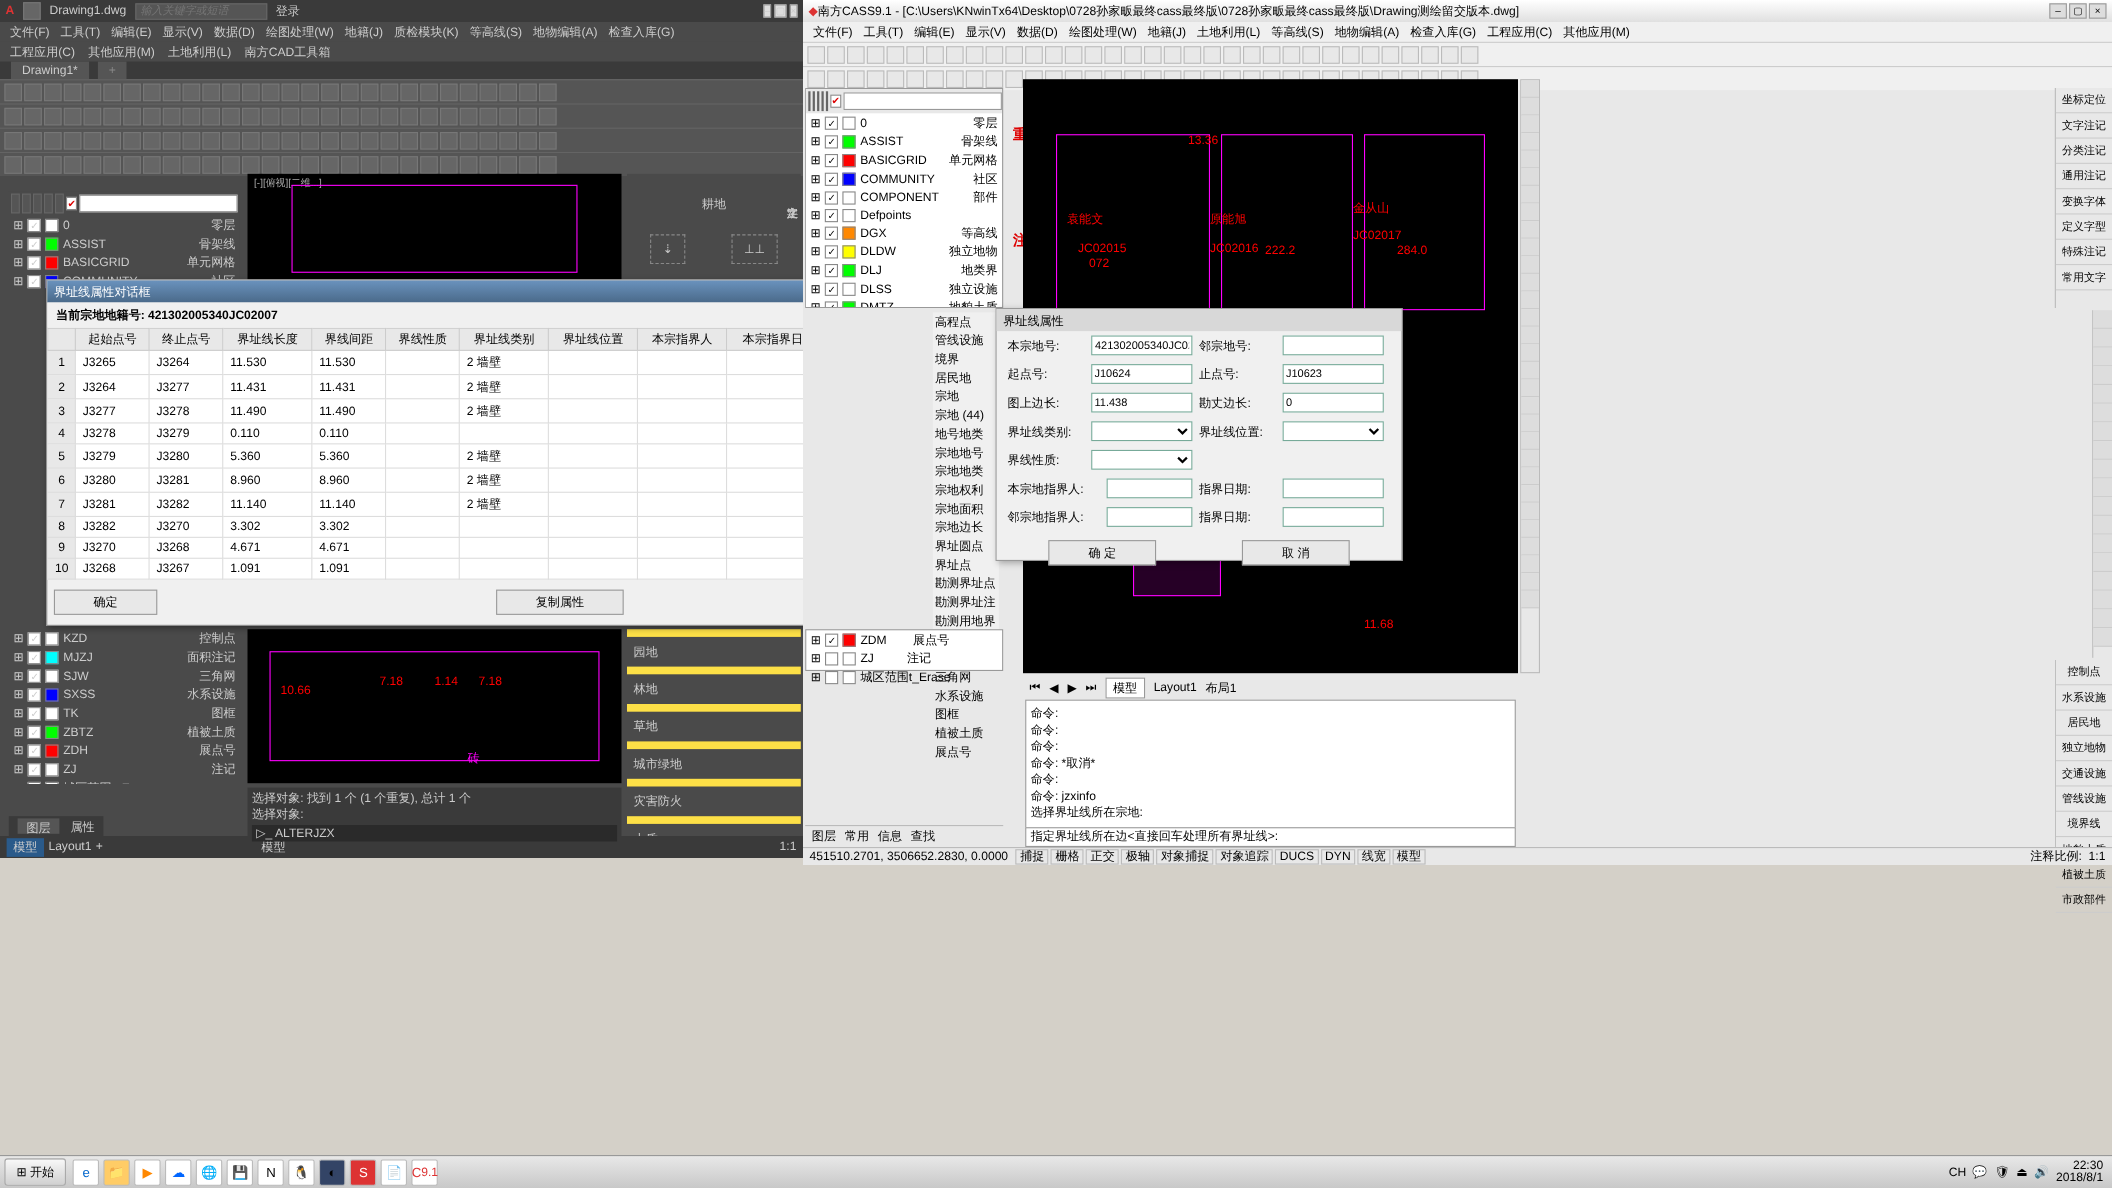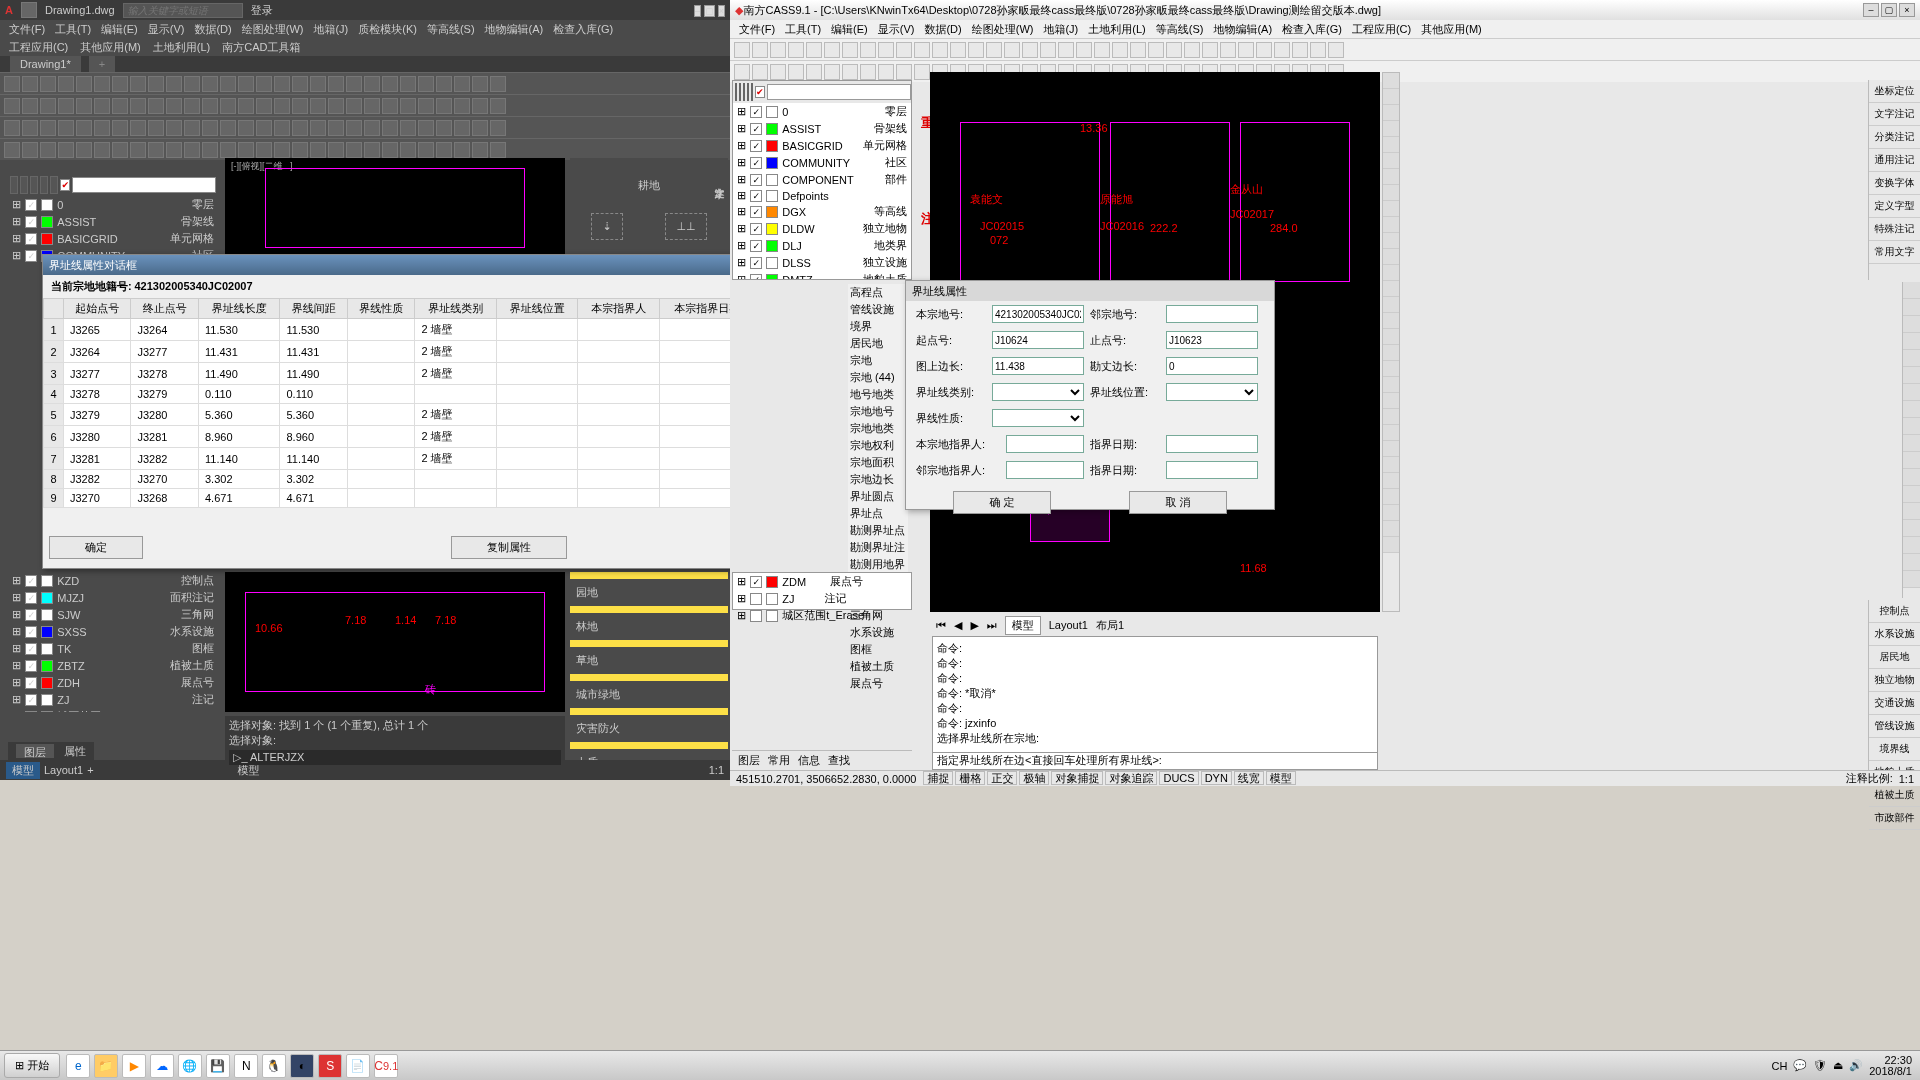--- a/index.html
+++ b/index.html
@@ -535,20 +535,33 @@
             <td>J3268</td>
             <td>4.671</td>
             <td>4.671</td>
             <td></td>
             <td></td>
             <td></td>
             <td></td>
             <td></td>
             <td></td>
           </tr>
+          <tr>
+            <td style="background:#e8e8e8;text-align:center">10</td>
+            <td>J3268</td>
+            <td>J3267</td>
+            <td>1.091</td>
+            <td>1.091</td>
+            <td></td>
+            <td></td>
+            <td></td>
+            <td></td>
+            <td></td>
+            <td></td>
+          </tr>
         </tbody>
     </table>
   </div>
   <div class="dlg-btns">
     <button class="btn">确定</button>
     <button class="btn" style="margin-left:300px">复制属性</button>
     <button class="btn" style="margin-left:auto">取消</button>
   </div>
 </div>
 

